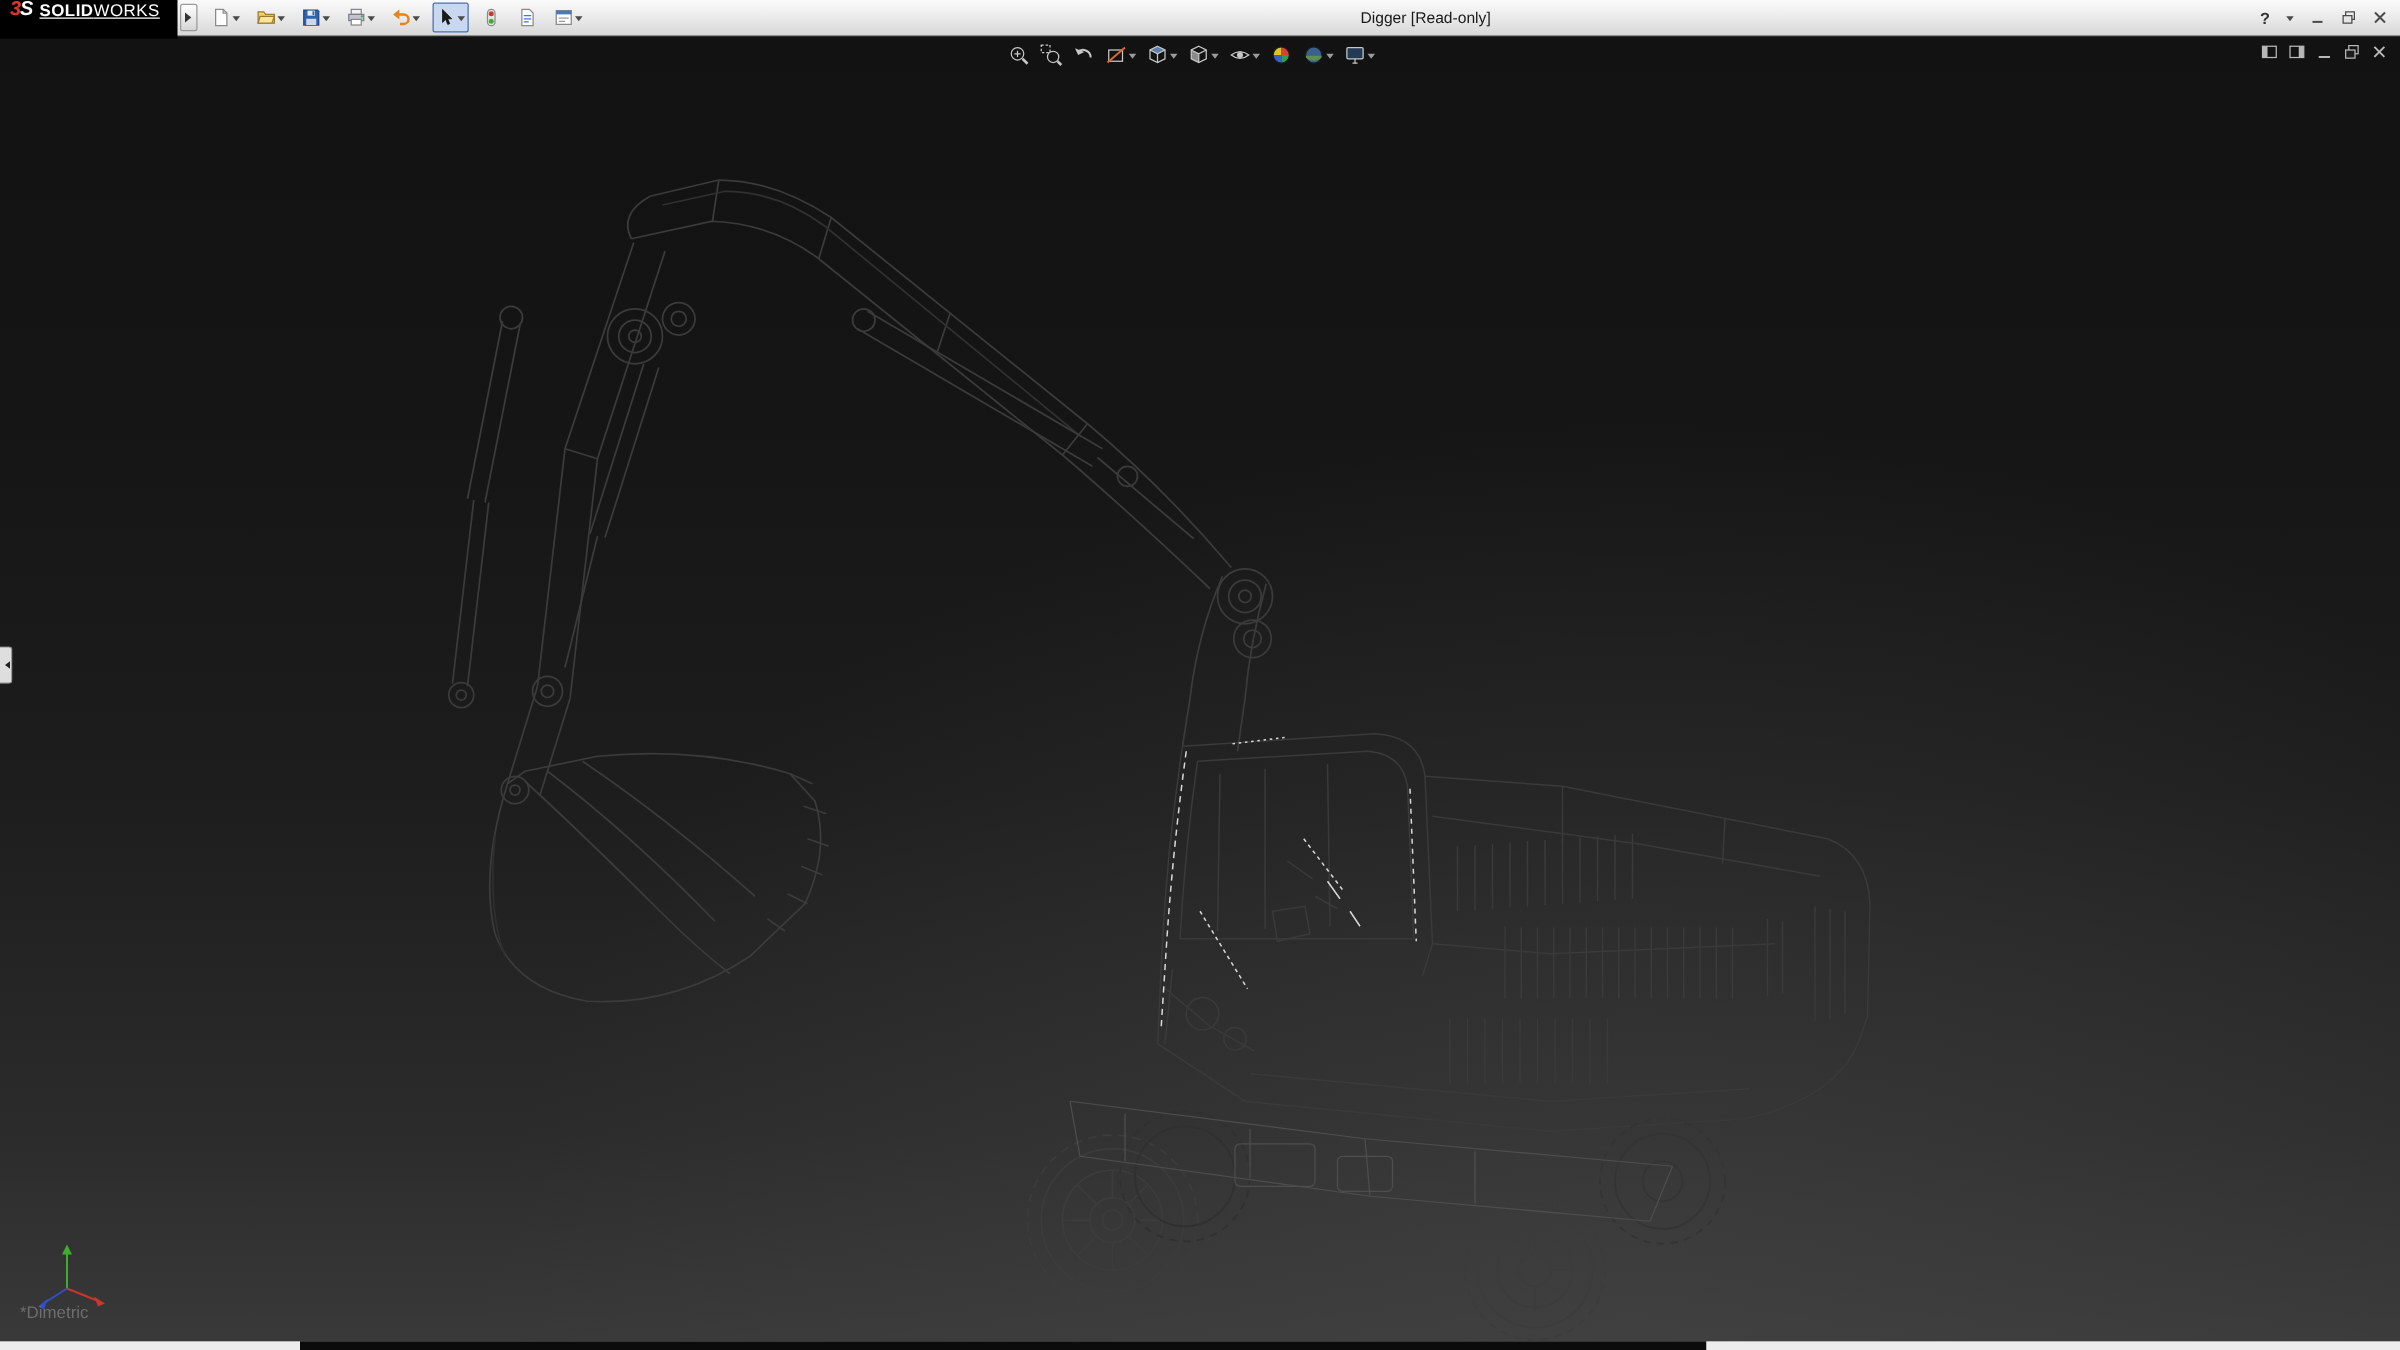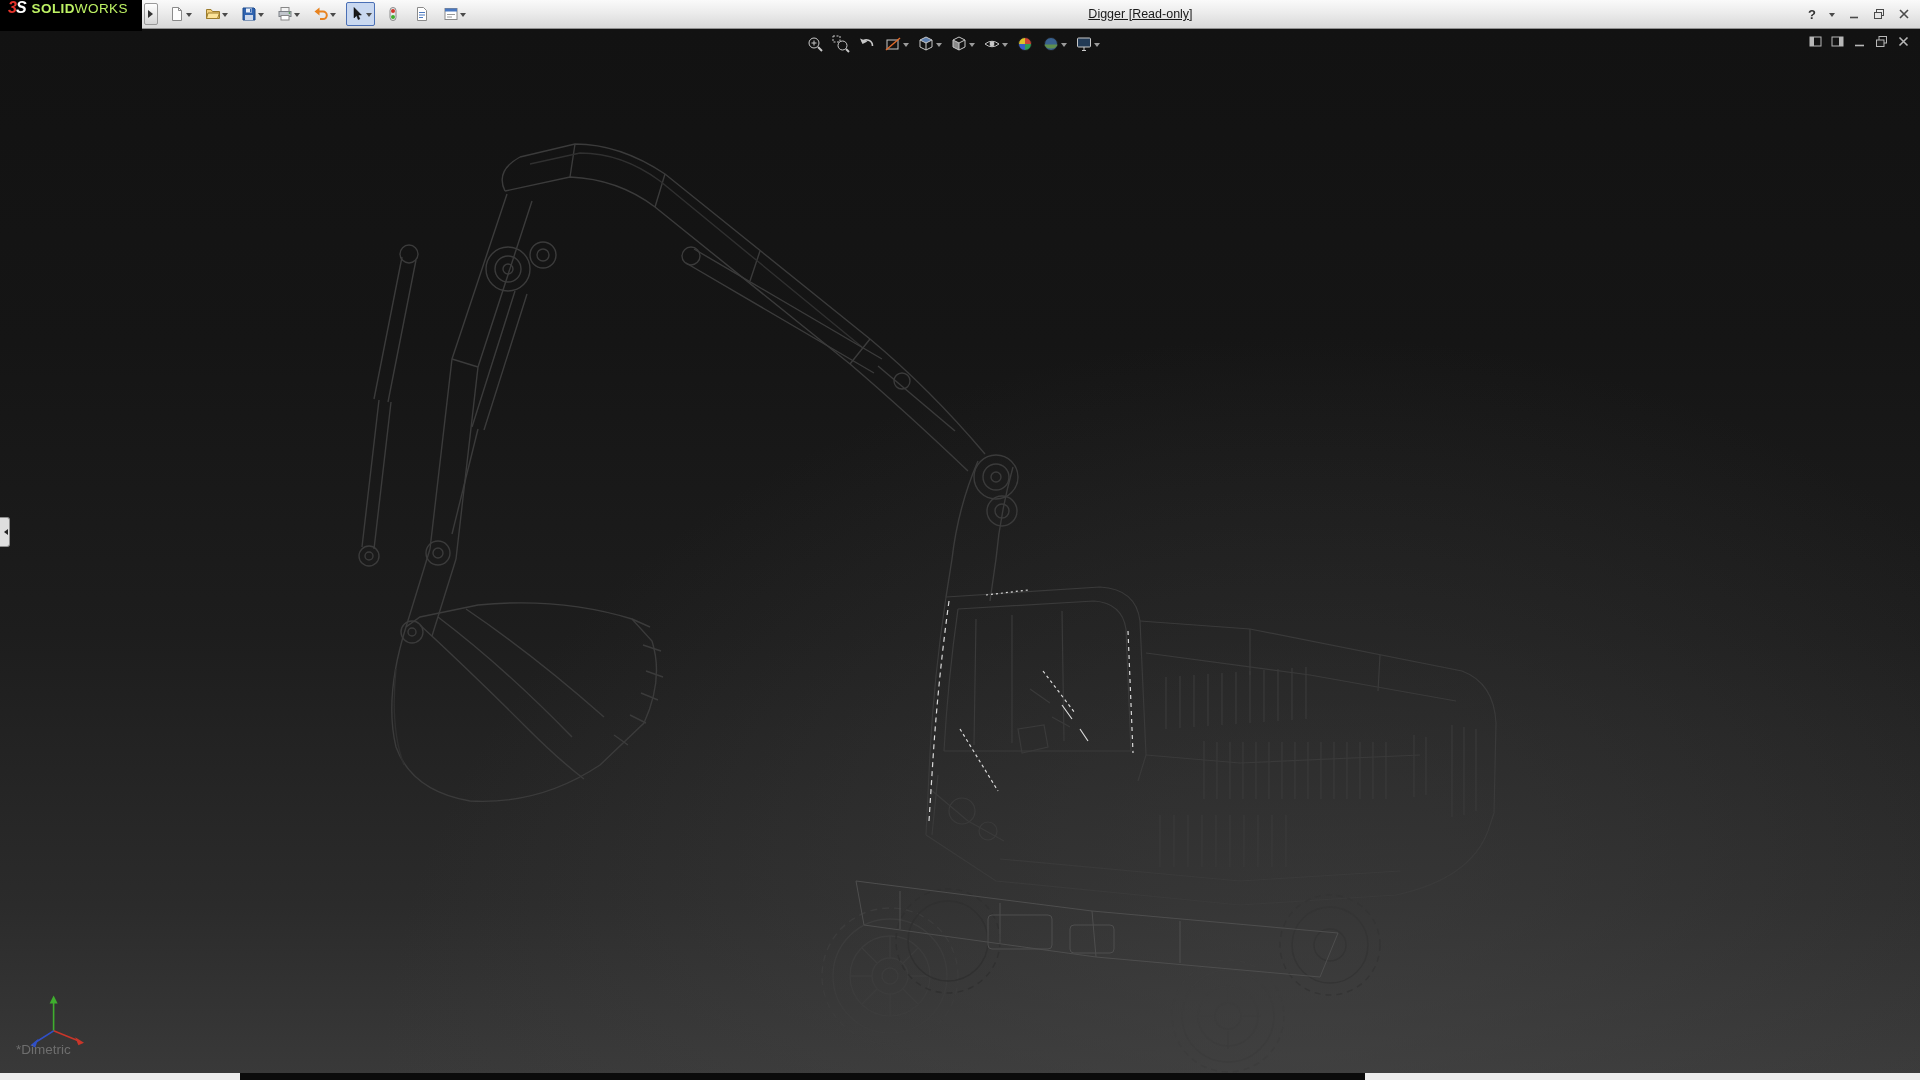--- a/index.html
+++ b/index.html
@@ -9,37 +9,37 @@
 
   
   .menubar { position:absolute; top:0; left:0; right:0; height:29px;
              background:linear-gradient(180deg,#fafafa 0%,#ececec 45%,#d8d8d8 100%);
              border-bottom:1px solid #8f8f8f; display:flex; align-items:center; z-index:5; }
   .logo { height:33px; background:#000; display:flex; align-items:center;
           padding:0 14px 12px 8px; flex:0 0 auto;justify-content:flex-end; }
   .mark { font-style:italic; font-weight:700; font-size:16px; letter-spacing:-1px; }
   .mark-left { color:#e5332a; }
   .mark-right { color:#fff; }
-  .brandname { margin-left:6px; font-size:13.5px; color:#bef264; letter-spacing:.4px; }
+  .brandname { margin-left:6px; font-size:13.5px; color:#ffffff; letter-spacing:.4px;text-decoration:underline; }
   .brandname b { font-weight:700; }
   .brandname span { font-weight:400; }
   .logo-expand { width:14px; height:22px; margin-left:2px; display:flex; align-items:center;
                  justify-content:center; background:linear-gradient(#fff,#d6d6d6);
                  border:1px solid #9a9a9a; border-radius:2px; }
   .logo-expand .tri-r { width:0; height:0; border:4px solid transparent; border-left:5px solid #333; margin-left:3px; }
 
   .toolbar { display:flex; align-items:center; gap:7px; padding-left:8px; }
   .tbtn { display:flex; align-items:center; gap:1px; height:24px; padding:1px 2px;
           border:1px solid transparent; border-radius:2px; }
   .tbtn.active { background:#c9d8f0; border-color:#4a6fb5; }
   .tbtn svg { display:block; }
   .dd { width:0; height:0; border:3.5px solid transparent; border-top:4px solid #4a4a4a; margin-top:4px; }
 
   .doc-title { position:absolute; left:59.4%; top:50%; transform:translate(-50%,-50%);
-               font-size:12.5px; color:#1a1a1a; white-space:nowrap; pointer-events:none;text-decoration:underline; }
+               font-size:12.5px; color:#1a1a1a; white-space:nowrap; pointer-events:none; }
 
   .win-right { margin-left:auto; display:flex; align-items:center; gap:13px; padding-right:10px; }
   .help-q { font-weight:700; font-size:13px; color:#333; }
   .win-glyph svg { display:block; }
 
   
   .viewport { position:absolute; top:29px; left:0; right:0; bottom:7px;
               background:
                 radial-gradient(ellipse at 68% 100%, rgba(70,70,70,.55) 0%, rgba(70,70,70,0) 50%),
                 linear-gradient(180deg,#121212 0%,#151515 30%,#1d1d1d 58%,#2b2b2b 84%,#393939 100%);

